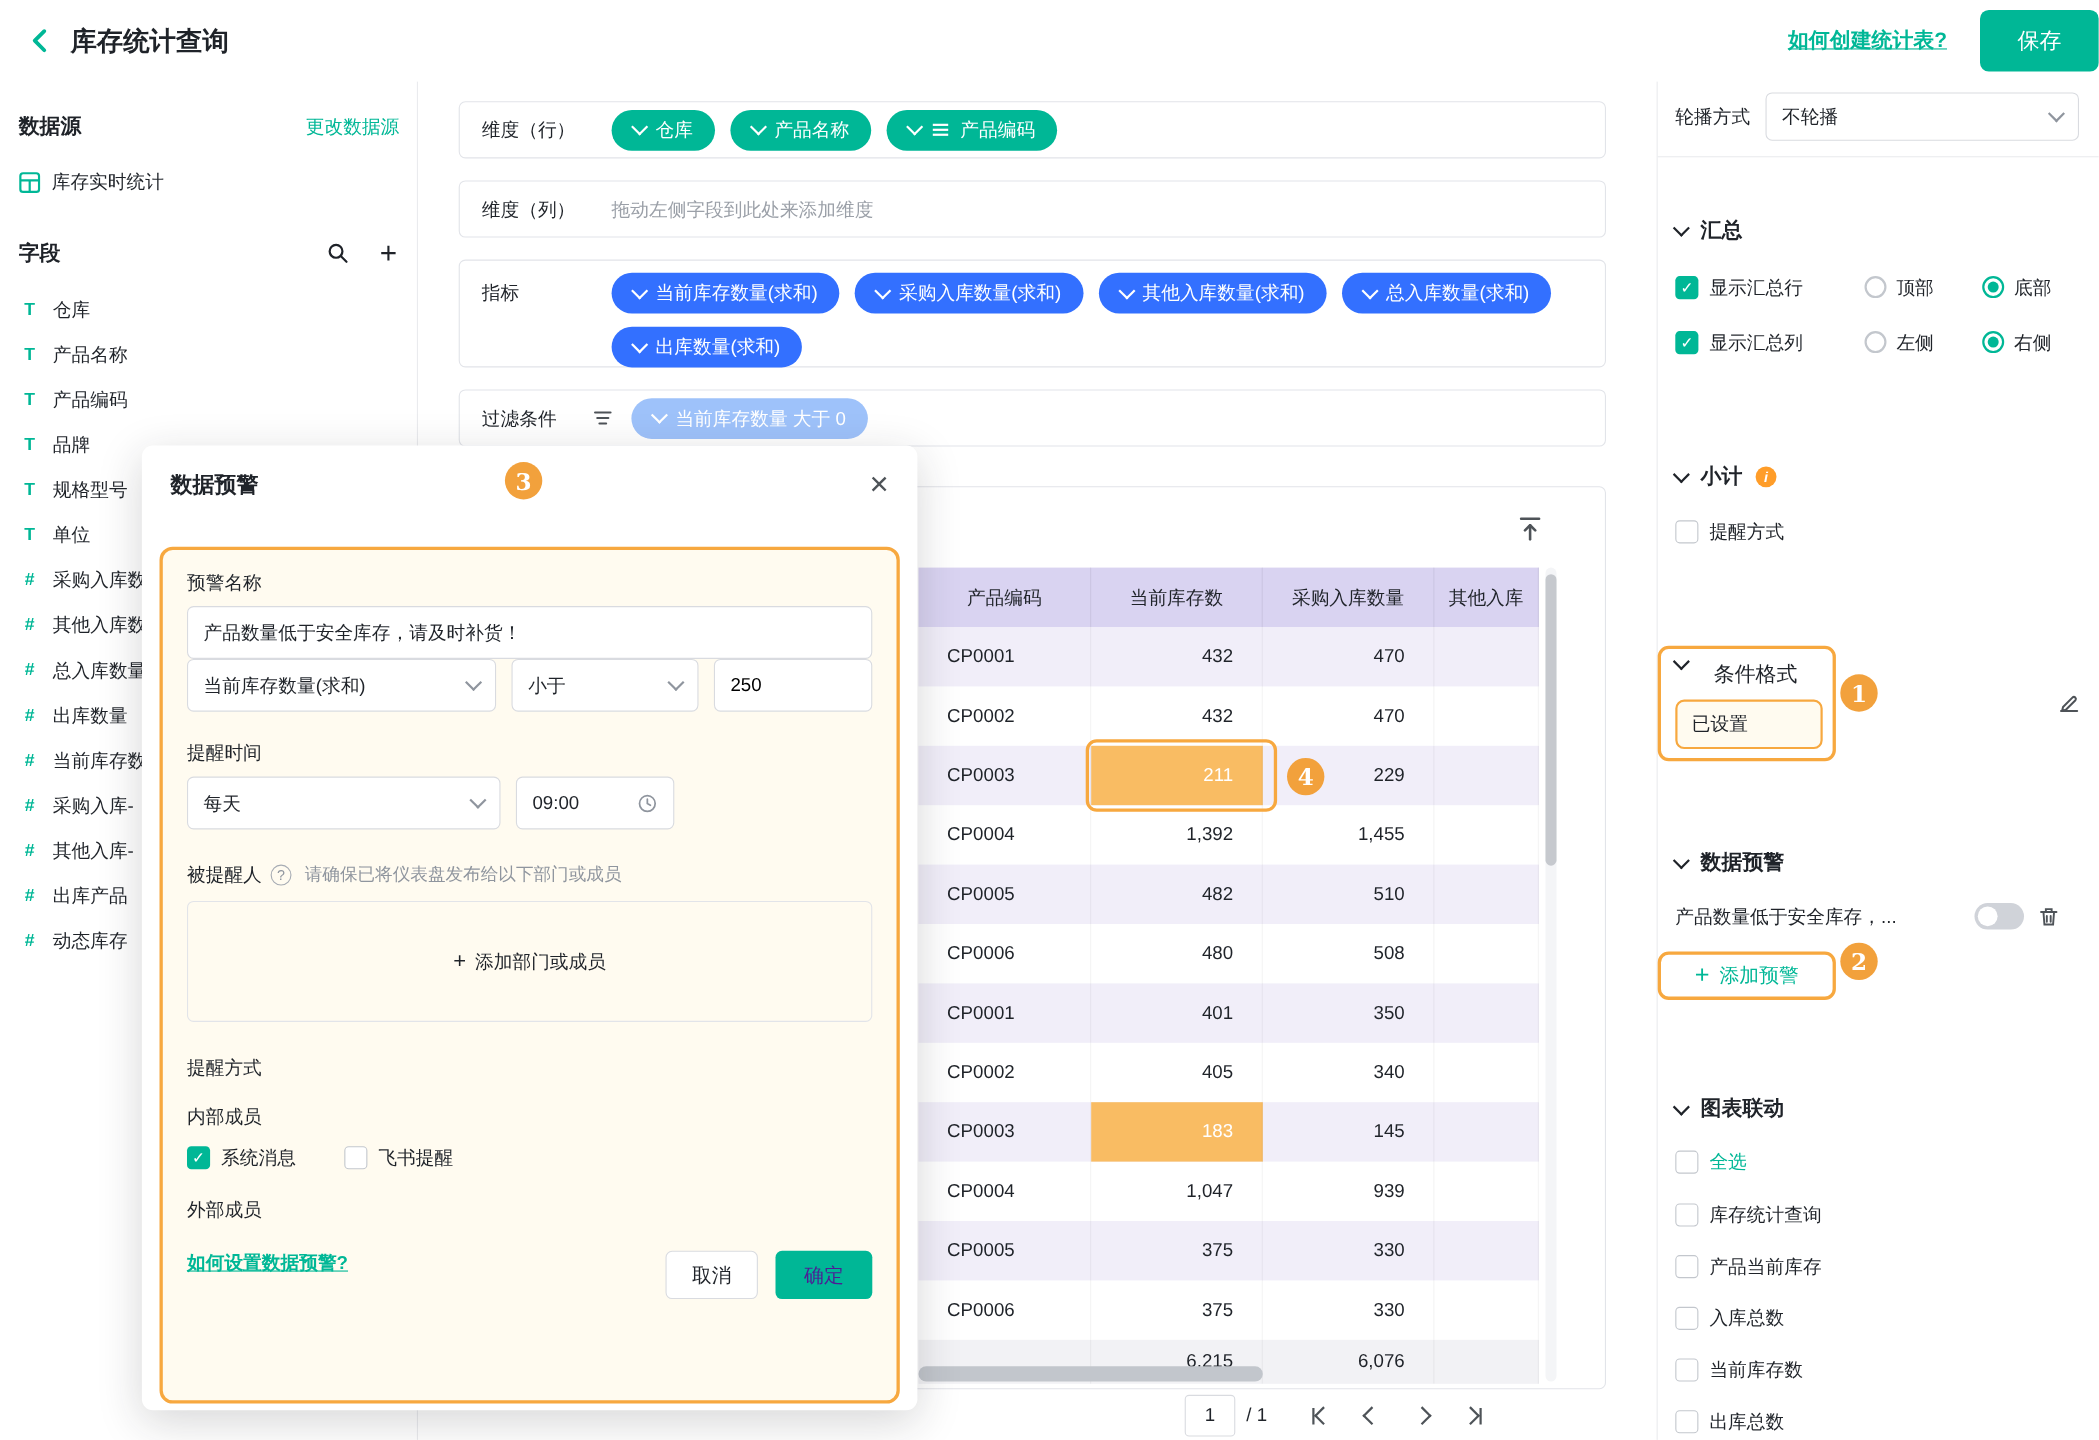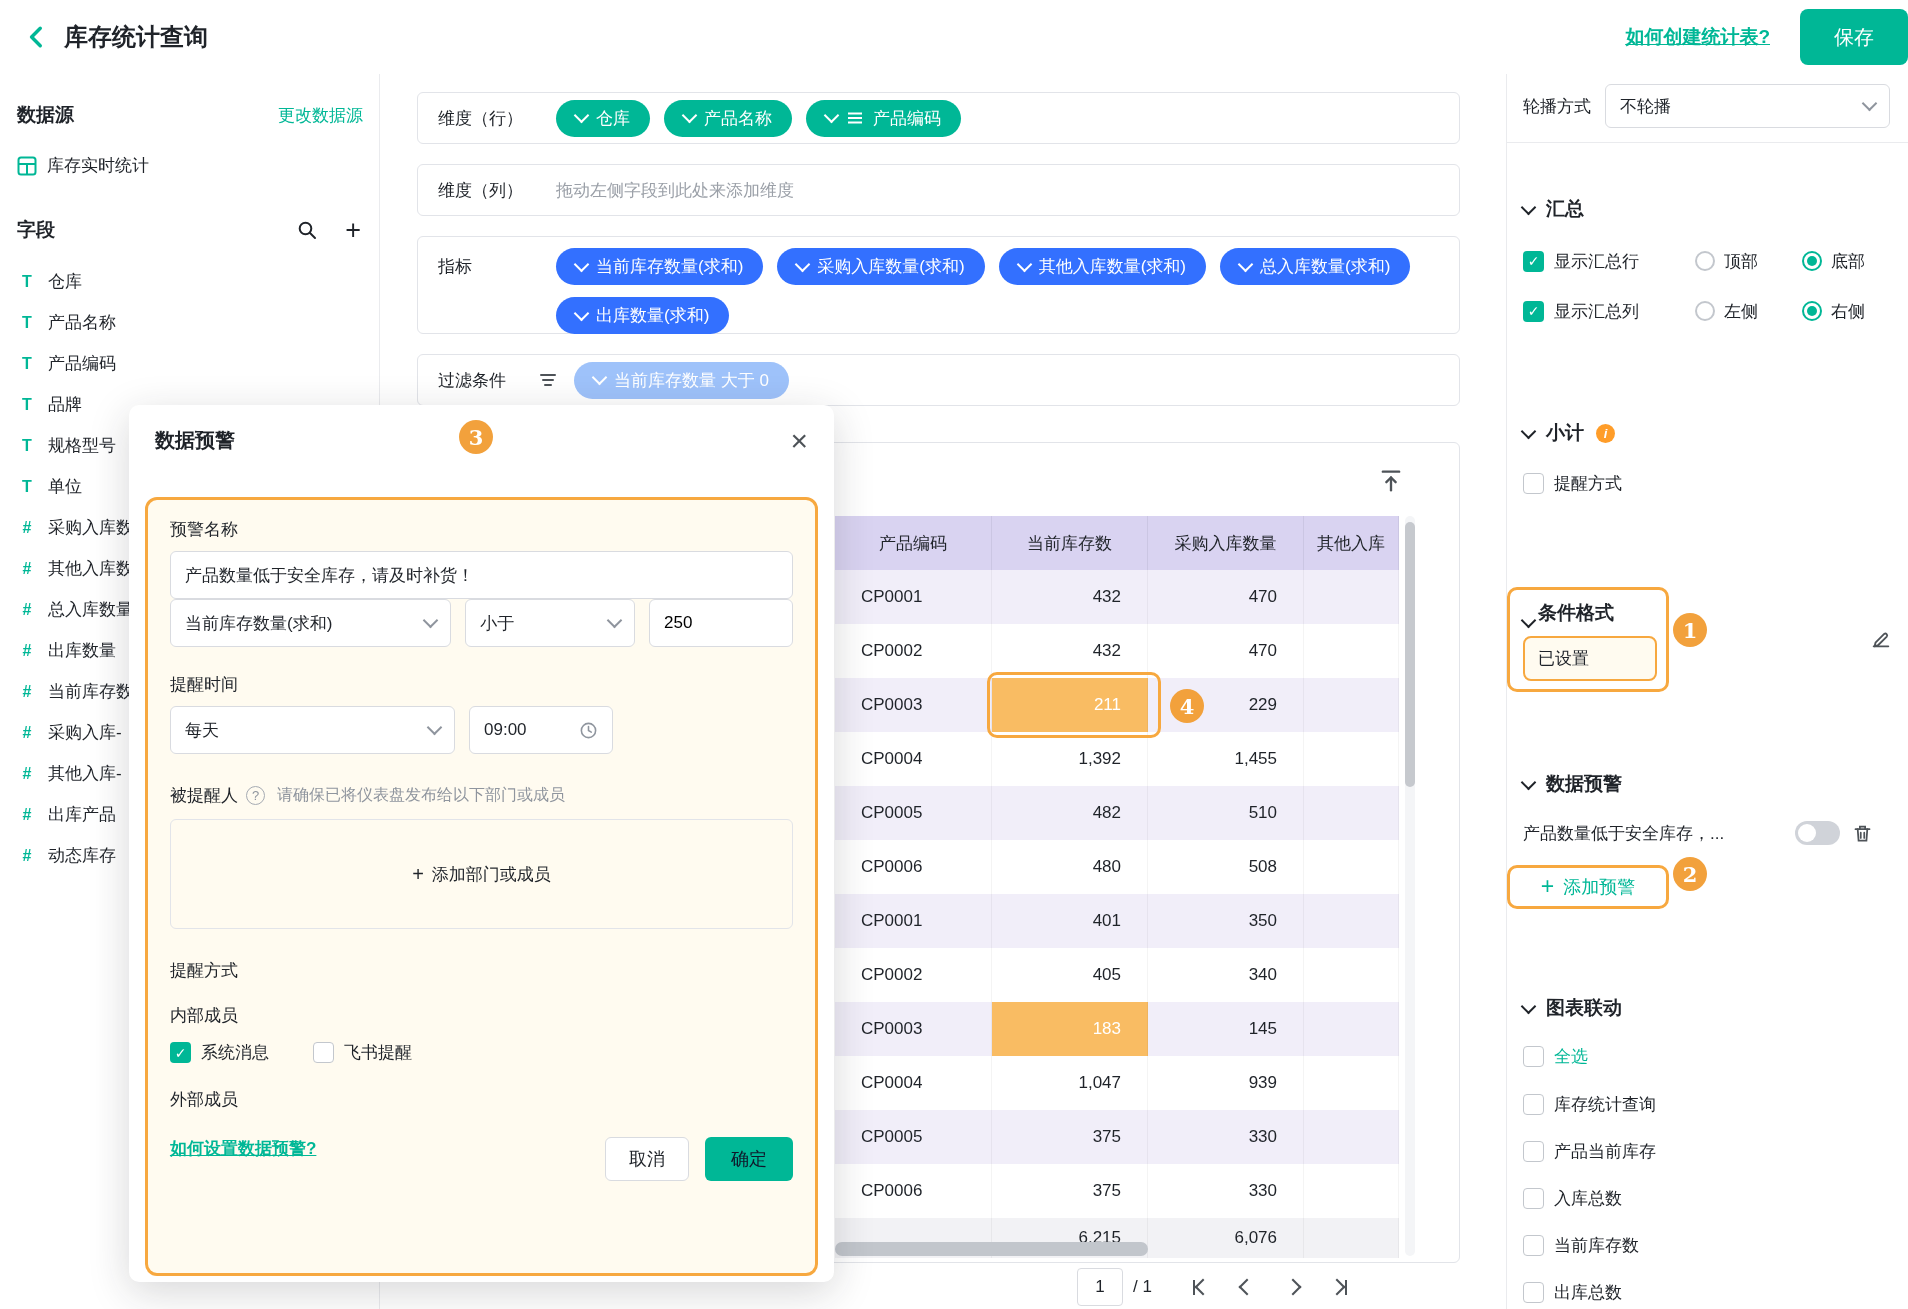--- a/index.html
+++ b/index.html
@@ -102,42 +102,42 @@
   .sec-label{font-size:17px;margin-top:30px}
   .cb-row{display:flex;align-items:center;gap:10px;margin-top:14px;font-size:17px}
   .cbx{width:21px;height:21px;border-radius:4px;box-sizing:border-box;flex:0 0 21px;cursor:pointer}
   .cbx.on{background:#00B796;color:#fff;display:flex;align-items:center;justify-content:center;font-size:14px;font-weight:700}
   .cbx.off{border:1.5px solid #C3C7CD;background:#fff}
   .gap34{margin-left:34px}
   .modal-foot{display:flex;align-items:flex-start;margin-top:26px}
   .tlink{color:#00B796;text-decoration:underline;font-size:17px;font-weight:600;cursor:pointer}
   .btn-cancel{width:84px;height:44px;border:1px solid #D9DBE0;border-radius:6px;background:#fff;font-size:18px;
     margin-left:auto;cursor:pointer;color:#1F2329;font-family:inherit}
-  .btn-ok{width:88px;height:44px;border:none;border-radius:6px;background:#00B796;color:#0f172a;font-size:18px;margin-left:16px;cursor:pointer;font-family:inherit}
+  .btn-ok{width:88px;height:44px;border:none;border-radius:6px;background:#00B796;color:#4c1d95;font-size:18px;margin-left:16px;cursor:pointer;font-family:inherit}
   
   .rpanel{position:absolute;top:74px;left:1506px;width:402px;bottom:0;border-left:1px solid #EAEBEE;box-sizing:border-box;background:#fff}
   .carousel{display:flex;align-items:center;margin:10px 18px 0 16px;gap:14px}
   .carousel-label{font-size:17px;white-space:nowrap}
   .carousel-select{flex:1;height:42px;border:1px solid #D9DBE0;border-radius:6px;display:flex;align-items:center;
     justify-content:space-between;padding:0 14px;font-size:17px;cursor:pointer}
   .divider{height:1px;background:#EAEBEE;margin-top:14px}
   .sec-head{display:flex;align-items:center;gap:12px;margin-left:16px;font-size:19px;font-weight:700;height:28px}
   .sec-chev{width:9px;height:9px;border-right:2.4px solid #1F2329;border-bottom:2.4px solid #1F2329;transform:rotate(45deg);margin-top:-4px;cursor:pointer}
   .mt52{margin-top:52px}.mt94{margin-top:94px}.mt78{margin-top:78px}.mt85{margin-top:85px}
   .p-row{display:flex;align-items:center;margin-left:16px;height:28px;font-size:17px;gap:10px}
   .p-row.mt24{margin-top:24px}.p-row.mt22{margin-top:22px}.p-row.mt20{margin-top:20px}
   .rgrp{display:flex;align-items:center;gap:9px;margin-left:46px}
   .rad{width:20px;height:20px;border-radius:50%;box-sizing:border-box;cursor:pointer;flex:0 0 20px}
   .rad.off{border:2px solid #C3C7CD}
   .rad.on{border:2px solid #00B796;position:relative}
   .rad.on::after{content:"";position:absolute;inset:3px;border-radius:50%;background:#00B796}
   .info-i{width:19px;height:19px;border-radius:50%;background:#FF9D29;color:#fff;font-size:13px;display:flex;
     align-items:center;justify-content:center;font-weight:700;font-style:italic}
   .cond-box{margin-top:90px;width:162px;border:3px solid #F7A83F;border-radius:10px;padding:10px 8px 8px 13px;box-sizing:border-box;background:#fff}
-  .cond-head{display:flex;align-items:flex-end;gap:4px;font-size:19px;font-weight:700}
+  .cond-head{display:flex;align-items:flex-start;gap:24px;font-size:19px;font-weight:400}
   .cond-status{width:134px;height:45px;border:2px solid #F7A83F;border-radius:8px;background:#FFFBF0;display:flex;
     align-items:center;padding-left:13px;font-size:17px;box-sizing:border-box;margin-top:10px}
   .edit-icon{position:absolute;top:554px;right:16px;cursor:pointer;display:flex}
   .alert-row{display:flex;align-items:center;margin:20px 10px 0 16px;height:30px}
   .alert-text{font-size:17px;width:272px;white-space:nowrap;overflow:hidden}
   .toggle{width:45px;height:24px;border-radius:12px;background:#D0D3D9;position:relative;flex:0 0 45px;cursor:pointer}
   .toggle::after{content:"";position:absolute;left:3px;top:3px;width:18px;height:18px;border-radius:50%;background:#fff}
   .trash{margin-left:12px;display:flex;cursor:pointer}
   .add-box{margin-top:17px;width:162px;height:44px;border:3px solid #F7A83F;border-radius:10px;display:flex;align-items:center;
     justify-content:center;gap:9px;color:#00B796;font-size:18px;box-sizing:border-box;background:#fff;cursor:pointer}

